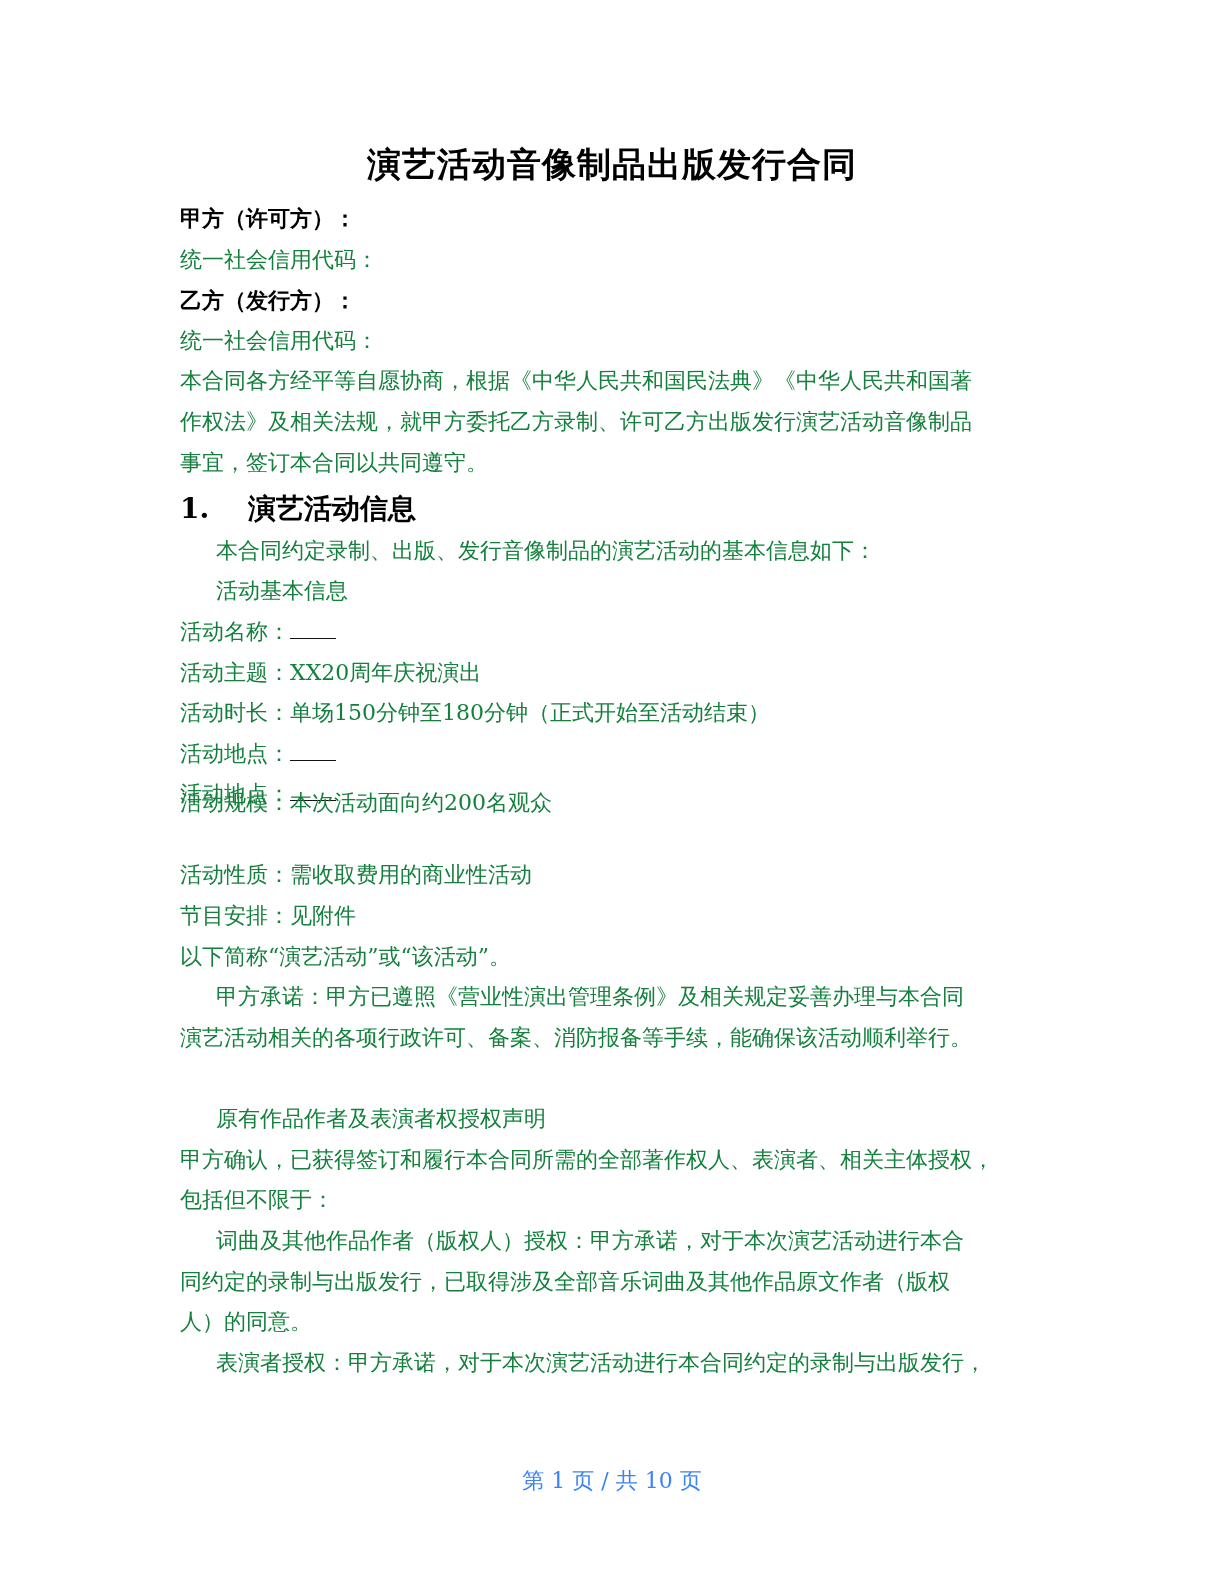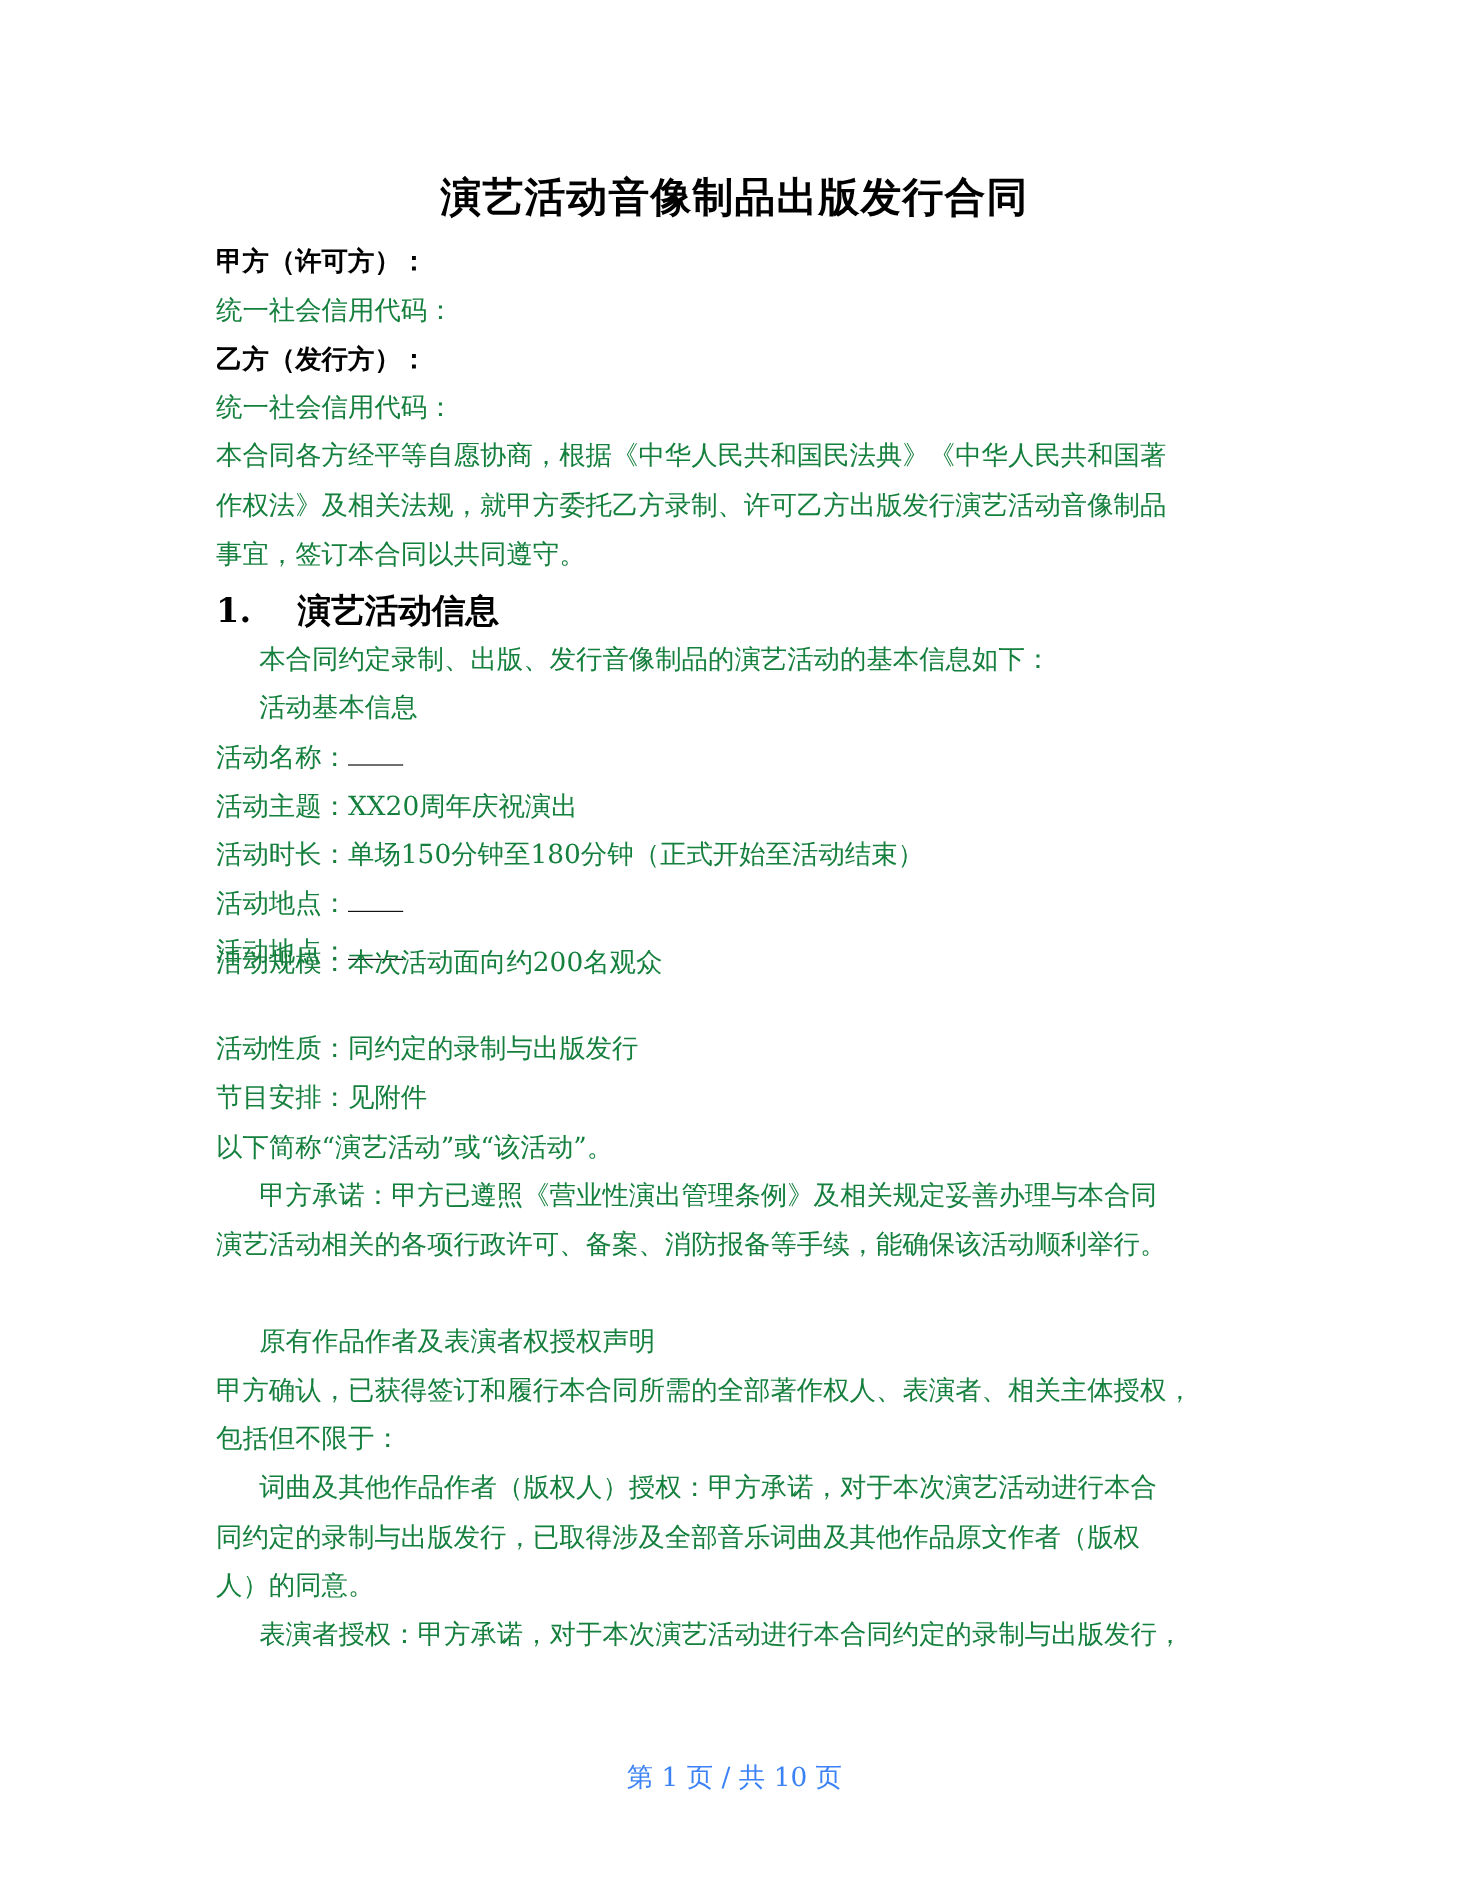--- a/index.html
+++ b/index.html
@@ -103,21 +103,21 @@
   <div class="line" style="top:739px">
     <span>活动地点：</span><span class="blank"></span>
   </div>
   <div class="line" style="top:779px">
     <span>活动地点：</span><span class="blank"></span>
   </div>
   <div class="line" style="top:788px">
     <span>活动规模：</span><span>本次活动面向约200名观众</span>
   </div>
   <div class="line" style="top:860px">
-    <span>活动性质：</span><span>同约定的录制与出版发行</span>
+    <span>活动性质：</span><span>需收取费用的商业性活动</span>
   </div>
   <div class="line" style="top:901px">
     <span>节目安排：</span><span>见附件</span>
   </div>
 
   <div class="line" style="top:942px">以下简称“演艺活动”或“该活动”。</div>
 
   <div class="line indent" style="top:982px">甲方承诺：甲方已遵照《营业性演出管理条例》及相关规定妥善办理与本合同</div>
   <div class="line" style="top:1023px">演艺活动相关的各项行政许可、备案、消防报备等手续，能确保该活动顺利举行。</div>
 

